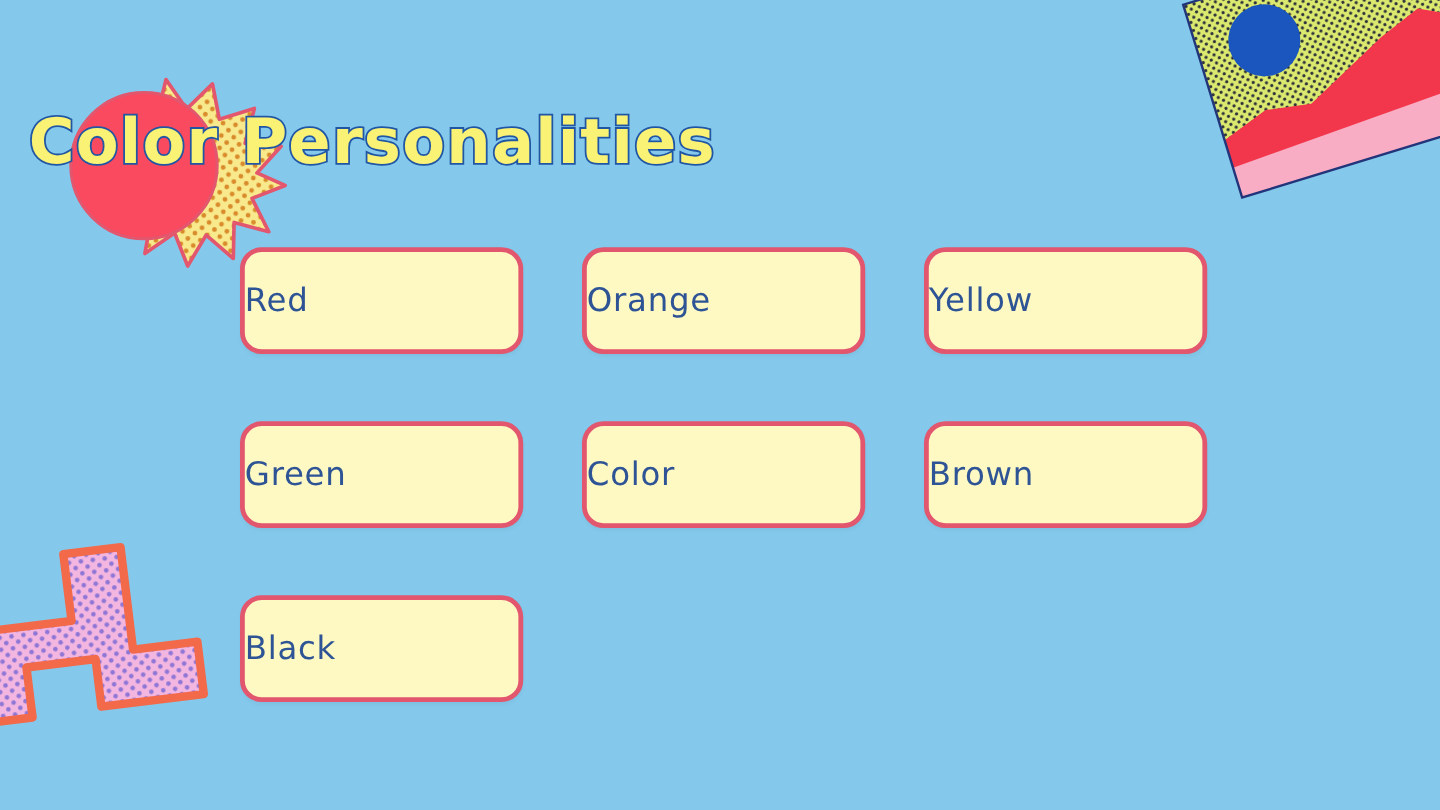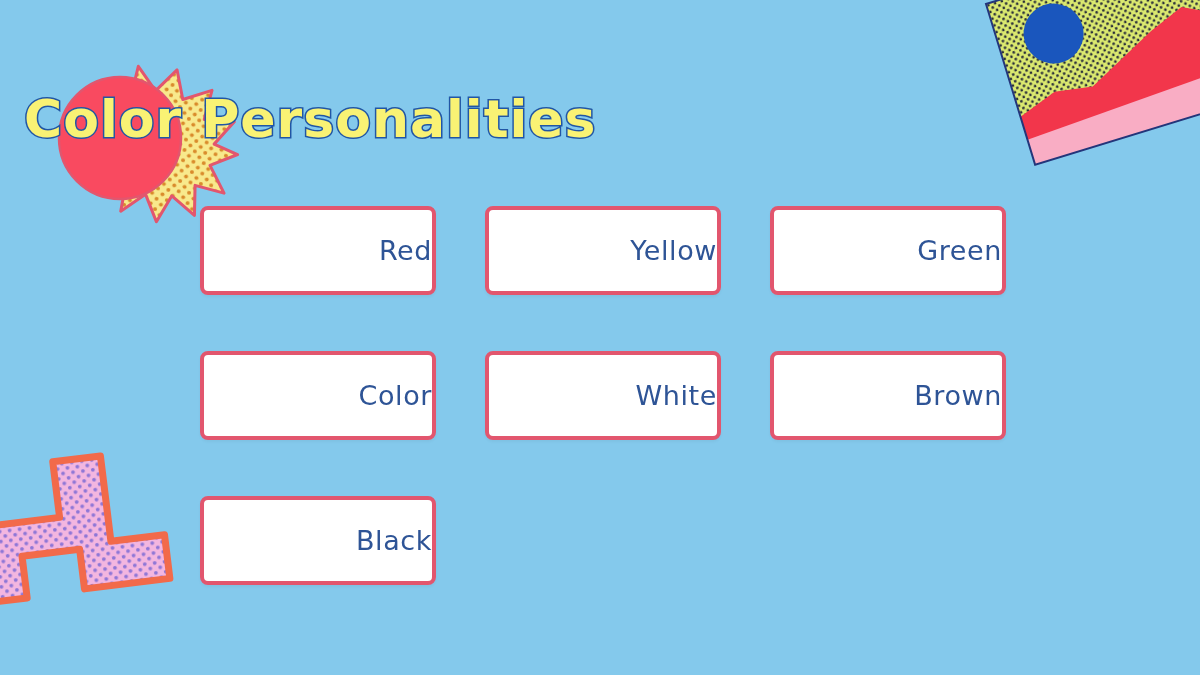--- a/index.html
+++ b/index.html
@@ -74,26 +74,26 @@
     width: 806px;
     display: grid;
     grid-template-columns: repeat(3, 236px);
     grid-template-rows: repeat(3, 89px);
     column-gap: 49px;
     row-gap: 56px;
     z-index: 4;
   }
 
   .color-button {
-    background: #ffffff;
+    background: #fef9c3;
     border: 4px solid #e2566e;
-    border-radius: 8px;
+    border-radius: 18px;
     display: flex;
     align-items: center;
-    justify-content: flex-end;
+    justify-content: flex-start;
     box-sizing: border-box;
     cursor: pointer;
     box-shadow: 0 2px 3px rgba(0,0,0,0.04);
   }
 
   .color-button-label {
     font-family: "DejaVu Sans", sans-serif;
     font-size: 27px;
     font-weight: 400;
     color: #2e5496;
@@ -164,37 +164,37 @@
   <div id="title-wrap">
     <h1 id="page-title">Color Personalities</h1>
   </div>
 
   <div id="color-grid">
 
     <div class="color-button">
       <span class="color-button-label">Red</span>
     </div>
 
+    <div class="color-button">
+      <span class="color-button-label">Orange</span>
+    </div>
 
     <div class="color-button">
       <span class="color-button-label">Yellow</span>
     </div>
 
     <div class="color-button">
       <span class="color-button-label">Green</span>
     </div>
 
 
     <div class="color-button">
       <span class="color-button-label">Color</span>
     </div>
 
-    <div class="color-button">
-      <span class="color-button-label">White</span>
-    </div>
 
     <div class="color-button">
       <span class="color-button-label">Brown</span>
     </div>
 
     <div class="color-button">
       <span class="color-button-label">Black</span>
     </div>
 
   </div>

